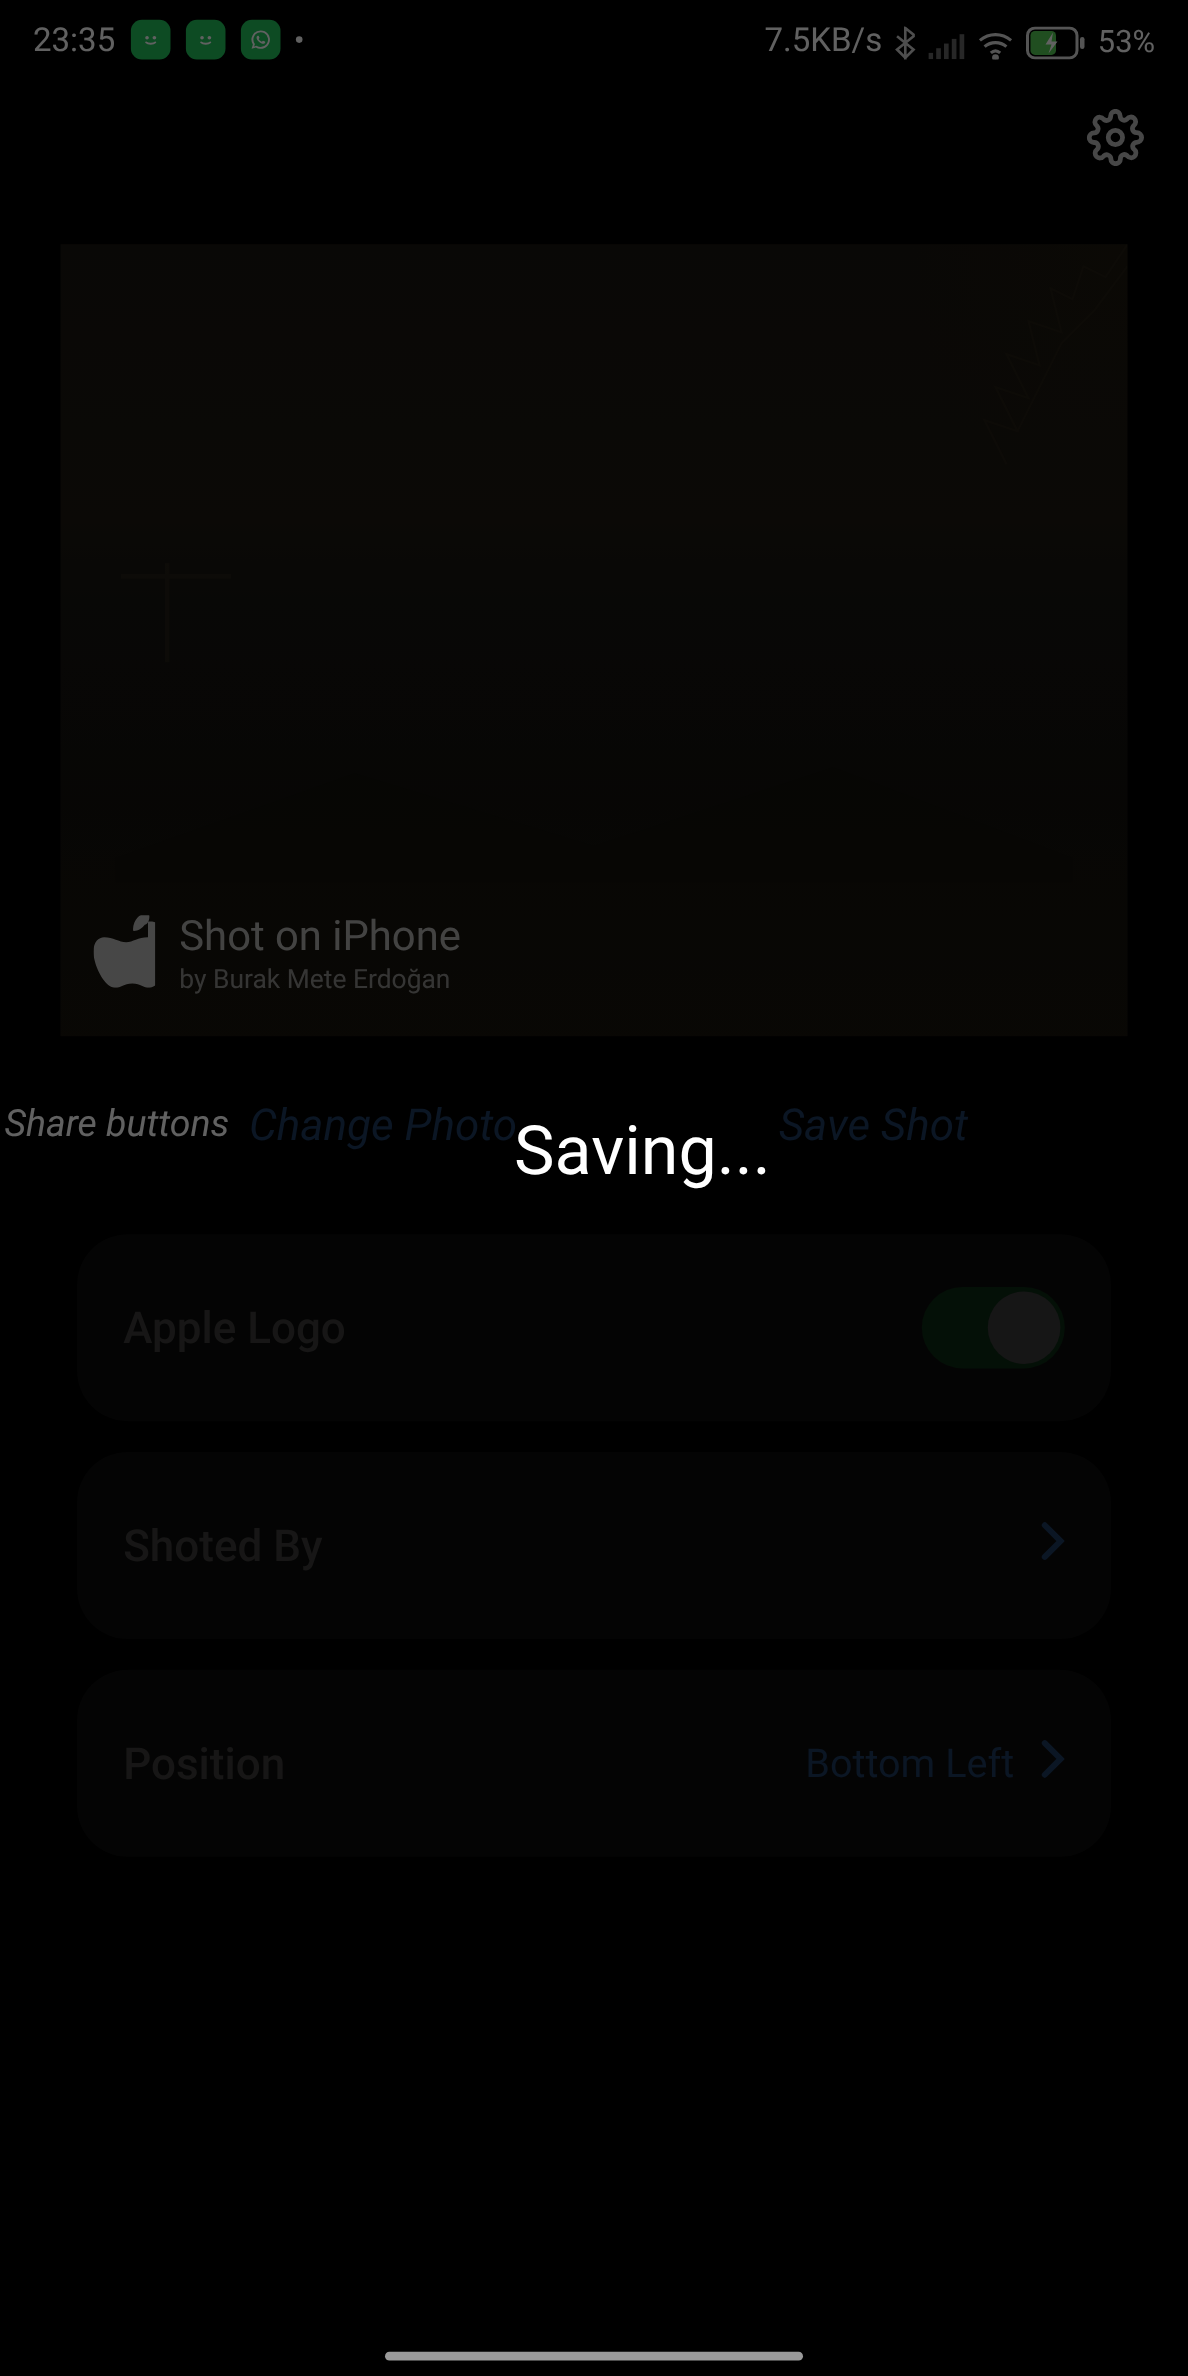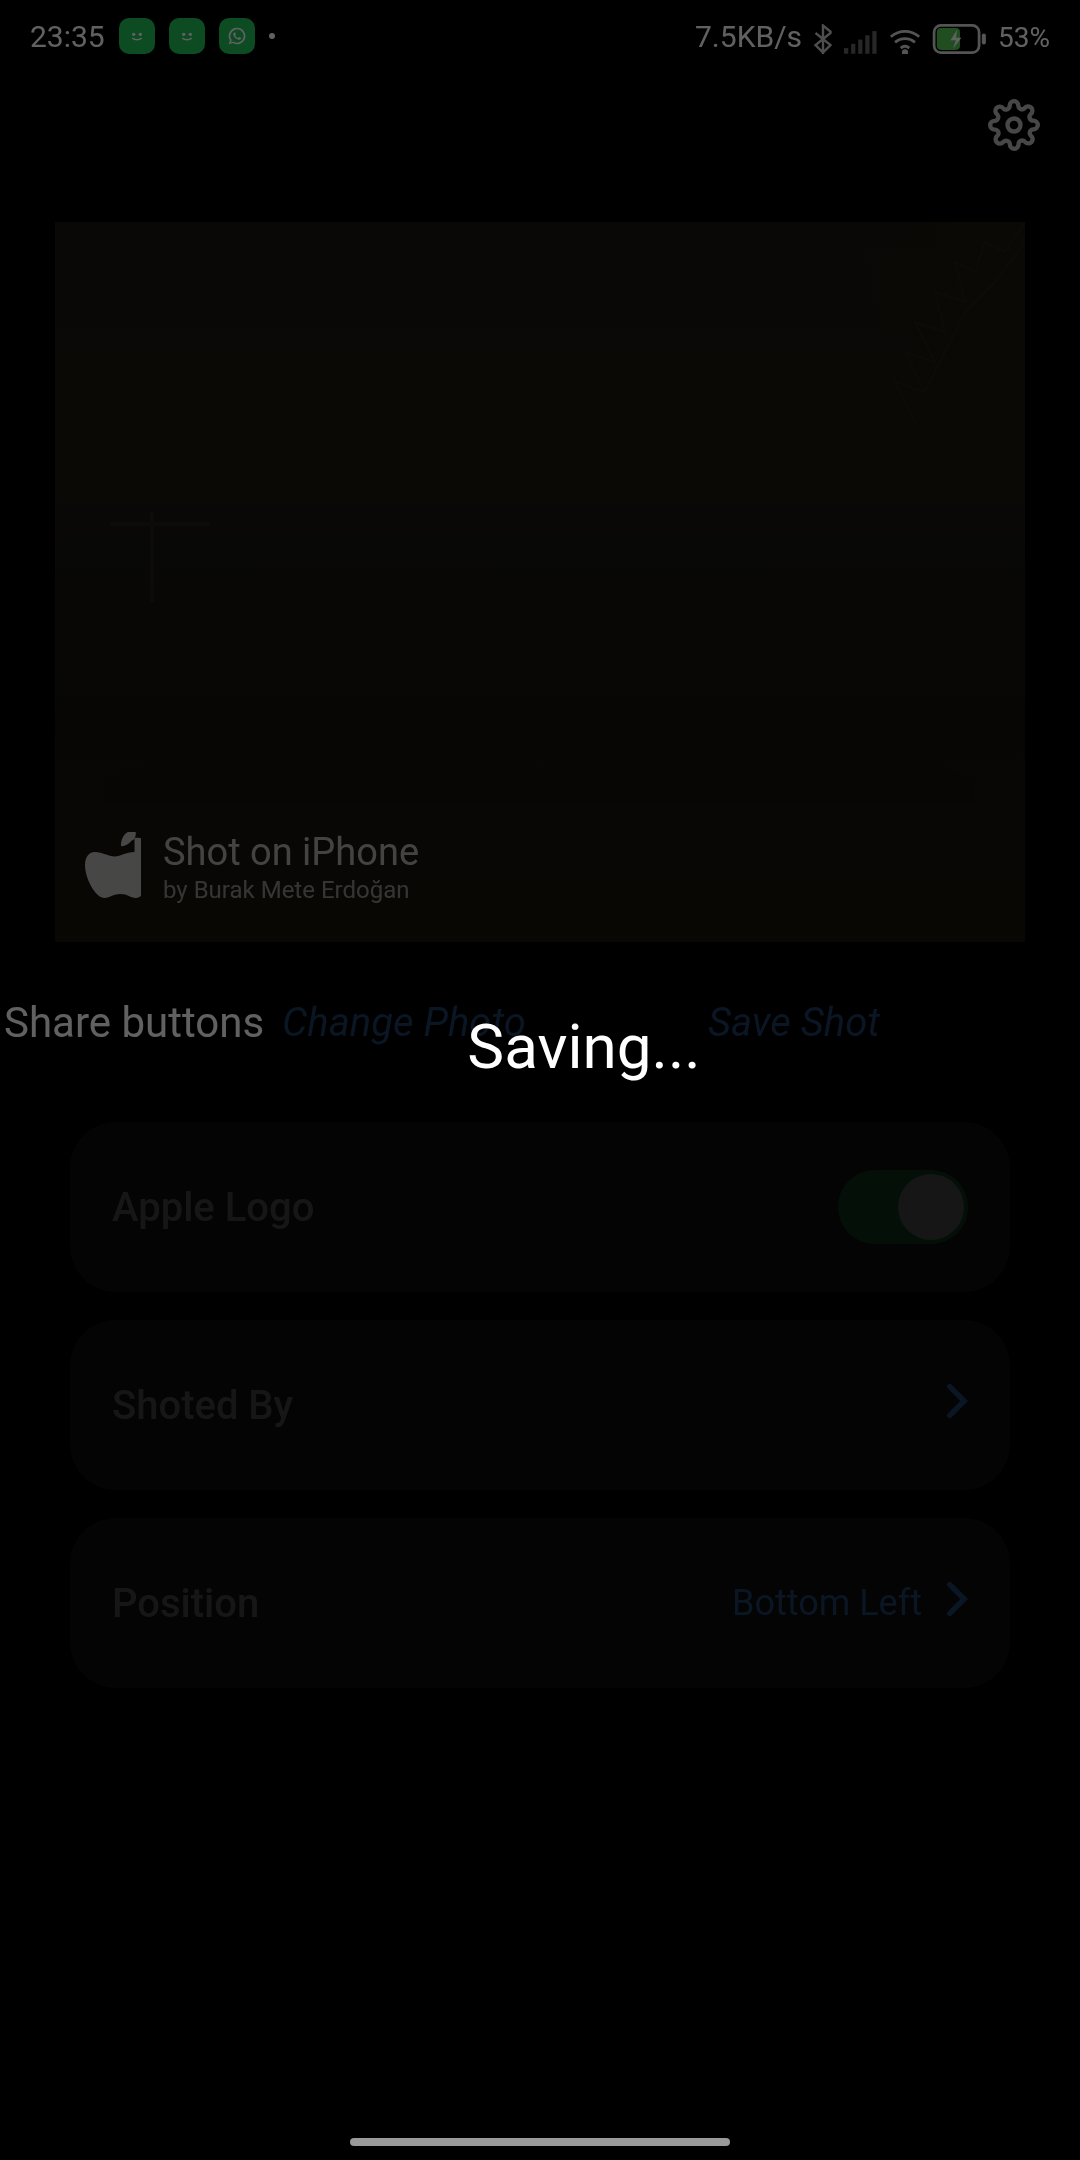--- a/index.html
+++ b/index.html
@@ -134,23 +134,24 @@
   
   .action-row {
     display: flex;
     align-items: center;
     padding: 30px 0 30px 0;
     font-size: 36px;
     height: 120px;
   }
   .share-btn {
     color: #fff;
-    font-size: 42px;
+    font-size: 34px;
     padding-left: 4px;
     padding-right: 18px;
+    font-style: italic;
   }
   .change-photo, .save-photo {
     color: #1e3a5f;
     font-size: 40px;
     font-weight: 400;
     font-style: italic;
   }
   .change-photo { flex: 0 0 auto; }
   .spacer { flex: 1; }
   .save-photo { padding-right: 200px; }

